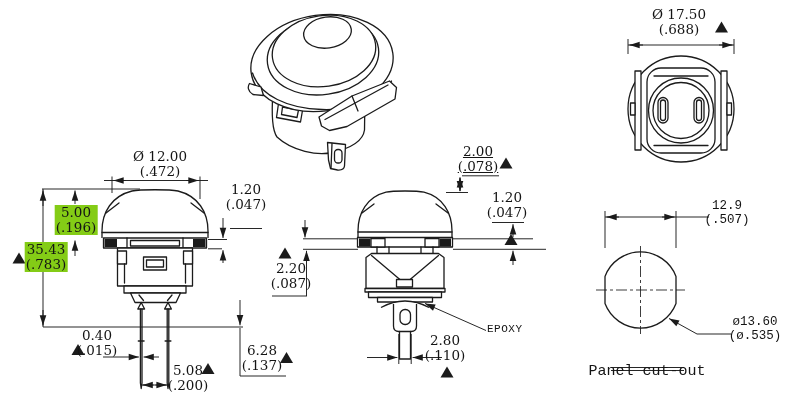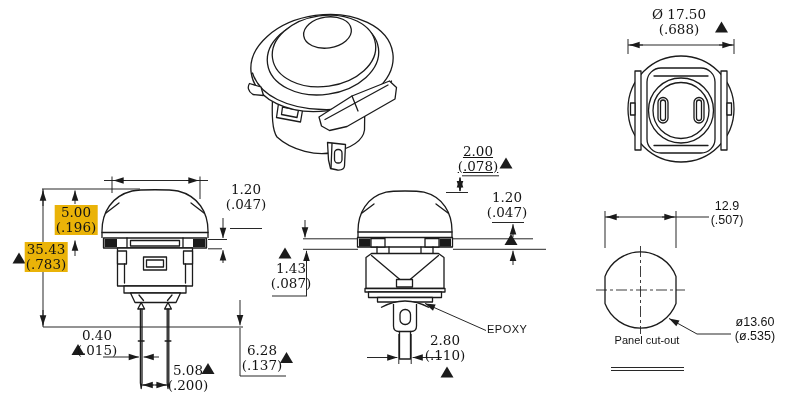--- a/index.html
+++ b/index.html
@@ -1,23 +1,23 @@
 <!DOCTYPE html>
 <html><head>
 <meta charset="utf-8">
 <style>
   html,body{margin:0;padding:0;background:#fff;}
   #stage{position:relative;width:800px;height:400px;background:#fff;overflow:hidden;}
   svg{position:absolute;left:0;top:0;}
   .dim{position:absolute;transform:translateX(-50%);text-align:center;line-height:1.1;white-space:nowrap;color:#141414;}
   .dim span{display:block;}
   .serif{font-family:"DejaVu Serif","Liberation Serif",serif;font-size:13.5px;}
-  .sans{font-family:Liberation Sans, sans-serif;font-size:12.5px;}
+  .sans{font-family:Liberation Mono, monospace;font-size:12.5px;}
   .left-anchor{transform:none;}
-  .bg{background:#eab308;padding:0 1px;}
+  .bg{background:#84cc16;padding:0 1px;}
   .obj{stroke:#1b1b1b;stroke-width:1.3;fill:none;stroke-linecap:round;stroke-linejoin:round;}
   .objf{stroke:#1b1b1b;stroke-width:1.3;fill:#fff;stroke-linejoin:round;}
   .blk{fill:#1b1b1b;stroke:none;}
   .dln{stroke:#1b1b1b;stroke-width:0.95;fill:none;}
   .cl{stroke:#1b1b1b;stroke-width:0.85;fill:none;stroke-dasharray:11 3 3 3;}
   .tri{fill:#1b1b1b;stroke:none;}
 </style>
 </head>
 <body>
 
@@ -209,20 +209,24 @@
     <polygon class="tri" points="71.5,355 84.5,355 78,344"></polygon>
     <polygon class="tri" points="201.5,374 214.5,374 208,363"></polygon>
     <polygon class="tri" points="280,363 293,363 286.5,352"></polygon>
     <polygon class="tri" points="278.5,258.5 291.5,258.5 285,247.5"></polygon>
     <polygon class="tri" points="499.5,168.5 512.5,168.5 506,157.5"></polygon>
     <polygon class="tri" points="504.5,245 517.5,245 511,234"></polygon>
     <polygon class="tri" points="440.5,377.5 453.5,377.5 447,366.5"></polygon>
   </g>
 </svg>
 
+<div class="dim serif" style="left:160px;top:149px;">
+  <span>Ø 12.00</span>
+  <span>(.472)</span>
+</div>
 <div class="dim serif" style="left:246px;top:182px;">
   <span>1.20</span>
   <span>(.047)</span>
 </div>
 <div class="dim serif bg" style="left:76px;top:205px;">
   <span>5.00</span>
   <span>(.196)</span>
 </div>
 <div class="dim serif bg" style="left:46px;top:242px;">
   <span>35.43</span>
@@ -243,21 +247,21 @@
 
 <div class="dim serif" style="left:478px;top:144px;text-decoration:underline;">
   <span>2.00</span>
   <span>(.078)</span>
 </div>
 <div class="dim serif" style="left:507px;top:190px;">
   <span>1.20</span>
   <span>(.047)</span>
 </div>
 <div class="dim serif" style="left:291px;top:261px;">
-  <span>1.43</span>
+  <span>2.20</span>
   <span>(.087)</span>
 </div>
 <div class="dim serif" style="left:445px;top:333px;">
   <span>2.80</span>
   <span>(.110)</span>
 </div>
 <div class="dim sans left-anchor" style="left:487px;top:323px;font-size:11px;letter-spacing:0.5px;">
   <span>EPOXY</span>
 </div>
 
@@ -267,17 +271,17 @@
 </div>
 
 <div class="dim sans" style="left:727px;top:200px;">
   <span>12.9</span>
   <span>(.507)</span>
 </div>
 <div class="dim sans" style="left:755px;top:316px;text-align:center;">
   <span>ø13.60</span>
   <span>(ø.535)</span>
 </div>
-<div class="dim sans" style="left:647px;top:334px;font-size:11px;">
+<div class="dim sans" style="left:647px;top:364px;font-size:15px;">
   <span>Panel cut-out</span>
 </div>
 
 </div>
 
 </body></html>

